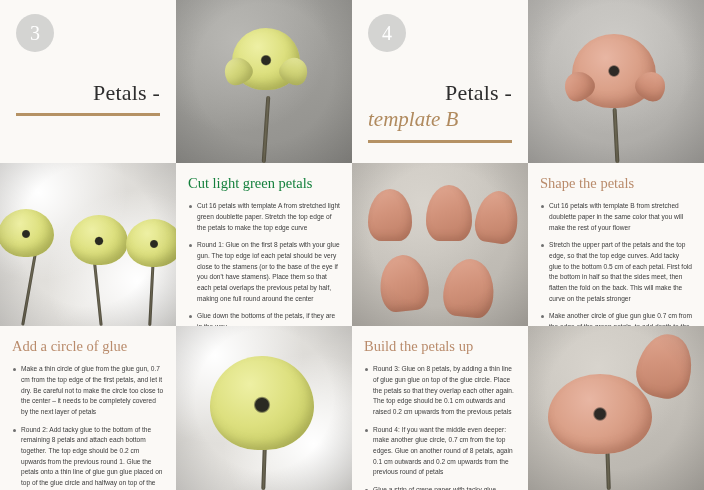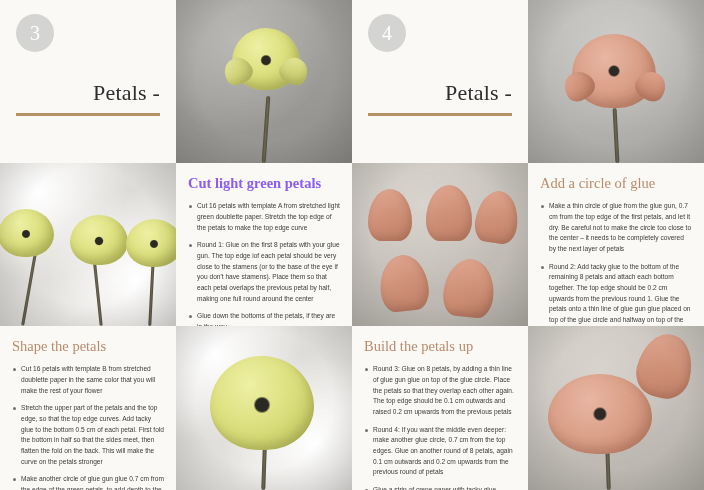--- a/index.html
+++ b/index.html
@@ -53,21 +53,21 @@
     height: 3px; width: 100%;
     background: #b59264;
     margin-top: 8px;
   }
 
   
   .text-cell {
     background: #fbf9f6;
     padding: 12px 12px 10px 12px;
   }
-  .text-cell.green h3 { color: #8b5cf6; font-weight: bold; }
+  .text-cell.green h3 { color: #15803d; }
   .text-cell.tan h3 { color: #b98b6b; }
   .text-cell h3 {
     font-family: "Liberation Serif", serif;
     font-size: 14.5px;
     font-weight: normal;
     margin-bottom: 9px;
     line-height: 1.2;
   }
   .bullets { list-style: none; }
   .bullets li {
@@ -169,20 +169,21 @@
     <div class="stem" style="left:88px; top:96px; width:4px; height:67px; transform:rotate(4deg);"></div>
     <div class="bloom yellow" style="left:56px; top:28px; width:68px; height:62px;"></div>
     <div class="petal green" style="left:48px; top:58px; width:28px; height:26px; transform:rotate(-28deg);"></div>
     <div class="petal green" style="left:104px; top:58px; width:28px; height:26px; transform:rotate(28deg);"></div>
     <div class="vignette"></div>
   </div>
 
   <div class="cell title-cell">
     <div class="step-badge">4</div>
     <div class="title-main">Petals -</div>
+    <div class="title-sub">template B</div>
     <div class="title-underline"></div>
   </div>
 
   <div class="cell photo">
     <div class="bg bg-greylight"></div>
     <div class="stem" style="left:86px; top:108px; width:4px; height:55px; transform:rotate(-3deg);"></div>
     <div class="bloom pink" style="left:44px; top:34px; width:84px; height:74px;"></div>
     <div class="petal pinkp" style="left:36px; top:72px; width:30px; height:28px; transform:rotate(-34deg);"></div>
     <div class="petal pinkp" style="left:108px; top:72px; width:30px; height:28px; transform:rotate(34deg);"></div>
     <div class="vignette"></div>
@@ -212,33 +213,33 @@
     <div class="bg bg-warm"></div>
     <div class="petal pinkp" style="left:16px; top:26px; width:44px; height:52px; border-radius:50% 50% 30% 30% / 64% 64% 36% 36%;"></div>
     <div class="petal pinkp" style="left:74px; top:22px; width:46px; height:56px; border-radius:50% 50% 30% 30% / 64% 64% 36% 36%;"></div>
     <div class="petal pinkp" style="left:124px; top:28px; width:42px; height:52px; border-radius:50% 50% 30% 30% / 64% 64% 36% 36%; transform:rotate(8deg);"></div>
     <div class="petal pinkp" style="left:28px; top:92px; width:48px; height:56px; border-radius:50% 50% 28% 28% / 62% 62% 38% 38%; transform:rotate(-6deg);"></div>
     <div class="petal pinkp" style="left:92px; top:96px; width:50px; height:58px; border-radius:50% 50% 28% 28% / 62% 62% 38% 38%; transform:rotate(6deg);"></div>
     <div class="vignette"></div>
   </div>
 
   <div class="cell text-cell tan">
-    <h3>Add a circle of glue</h3>
-    <ul class="bullets">
-      <li>Make a thin circle of glue from the glue gun, 0.7 cm from the top edge of the first petals, and let it dry. Be careful not to make the circle too close to the center – it needs to be completely covered by the next layer of petals</li>
-      <li>Round 2: Add tacky glue to the bottom of the remaining 8 petals and attach each bottom together. The top edge should be 0.2 cm upwards from the previous round 1. Glue the petals onto a thin line of glue gun glue placed on top of the glue circle and halfway on top of the previous petal</li>
-    </ul>
-  </div>
-
-  <div class="cell text-cell tan">
     <h3>Shape the petals</h3>
     <ul class="bullets">
       <li>Cut 16 petals with template B from stretched doublette paper in the same color that you will make the rest of your flower</li>
       <li>Stretch the upper part of the petals and the top edge, so that the top edge curves. Add tacky glue to the bottom 0.5 cm of each petal. First fold the bottom in half so that the sides meet, then flatten the fold on the back. This will make the curve on the petals stronger</li>
       <li>Make another circle of glue gun glue 0.7 cm from the edge of the green petals, to add depth to the center of the ranunculus</li>
+    </ul>
+  </div>
+
+  <div class="cell text-cell tan">
+    <h3>Add a circle of glue</h3>
+    <ul class="bullets">
+      <li>Make a thin circle of glue from the glue gun, 0.7 cm from the top edge of the first petals, and let it dry. Be careful not to make the circle too close to the center – it needs to be completely covered by the next layer of petals</li>
+      <li>Round 2: Add tacky glue to the bottom of the remaining 8 petals and attach each bottom together. The top edge should be 0.2 cm upwards from the previous round 1. Glue the petals onto a thin line of glue gun glue placed on top of the glue circle and halfway on top of the previous petal</li>
     </ul>
   </div>
 
   <div class="cell photo">
     <div class="bg bg-marble"></div>
     <div class="stem" style="left:86px; top:122px; width:4px; height:42px; transform:rotate(2deg);"></div>
     <div class="bloom yellow" style="left:34px; top:30px; width:104px; height:94px;"></div>
     <div class="vignette"></div>
   </div>
 

